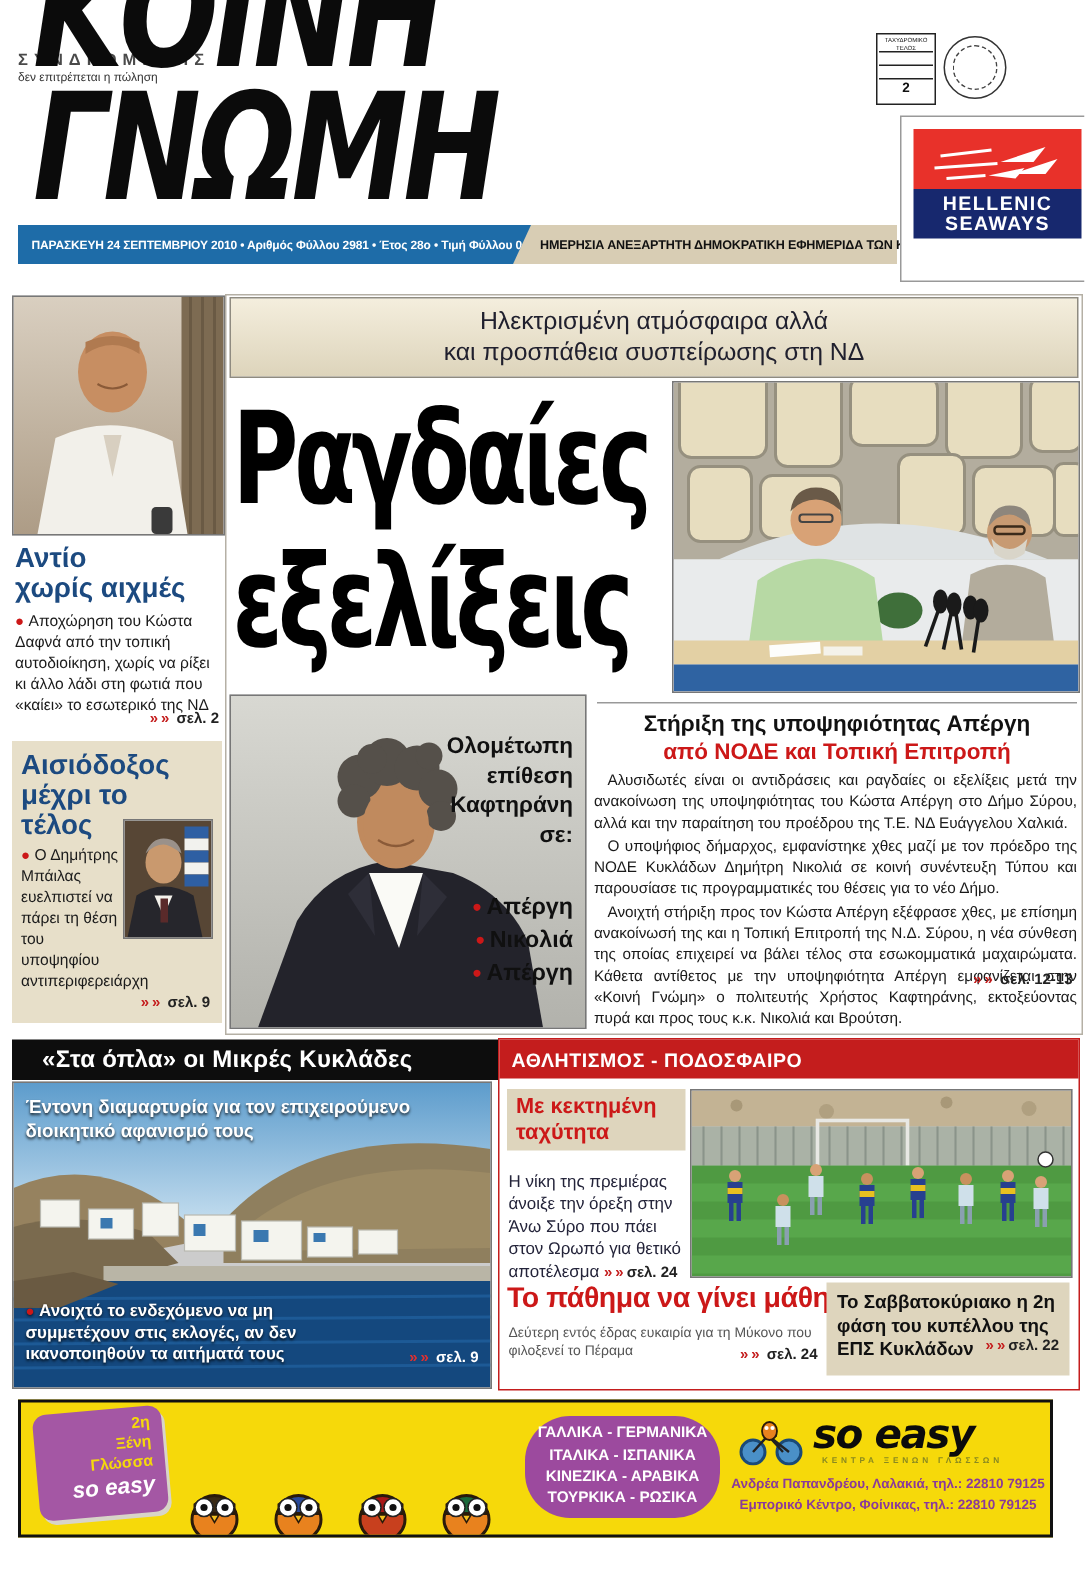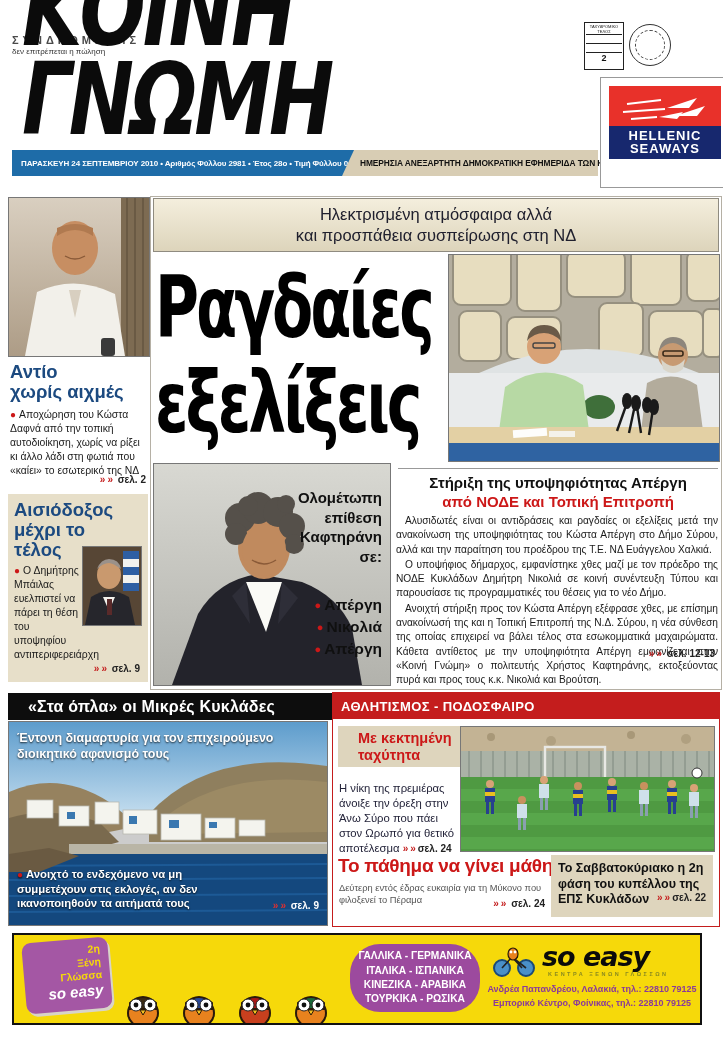--- a/index.html
+++ b/index.html
@@ -61,21 +61,21 @@
   .blackbar{background:#0d0d0d;color:#fff;font-weight:bold;font-size:16px;
             display:flex;align-items:center;padding-left:20px;letter-spacing:0.2px;}
   .ph-sub{color:#fff;font-weight:bold;font-size:12.5px;line-height:1.3;text-shadow:0 1px 2px rgba(0,0,0,.8);}
   .ph-note{color:#fff;font-weight:bold;font-size:11.3px;line-height:1.3;text-shadow:0 1px 2px rgba(0,0,0,.8);}
   .ph-ref{color:#fff;}
   .ph-ref .ar{color:#e03030;}
   
   .sports{border:1.5px solid #c41d1d;background:#fff;}
   .sports-bar{background:#c41d1d;color:#fff;font-weight:bold;font-size:13px;
               display:flex;align-items:center;padding-left:8px;letter-spacing:0.4px;}
-  .s1-title{background:#ded5bd;color:#cc1818;font-weight:bold;font-size:14.5px;line-height:1.15;padding:4px 20px;}
+  .s1-title{background:#ded5bd;color:#cc1818;font-weight:bold;font-size:14.5px;line-height:1.15;padding:4px 6px;}
   .s1-body{font-size:11.3px;line-height:1.32;color:#24243a;font-weight:500;}
   .s2-title{color:#cc1818;font-weight:bold;font-size:19px;letter-spacing:-0.3px;}
   .s2-body{font-size:9.3px;color:#555;line-height:1.3;}
   .sbox{background:#ded5bd;padding:6px 7px;font-size:12.5px;font-weight:bold;color:#101010;line-height:1.25;}
   
   .ad{background:#f6d90a;border:2px solid #111;}
   .badge{background:#a457a4;border-radius:9px;transform:rotate(-5deg);
          box-shadow:2px 3px 0 #d8d4c8;text-align:right;padding:5px 8px 4px 4px;}
   .badge .lines{color:#f6d90a;font-weight:bold;font-size:10.5px;line-height:1.25;}
   .badge .brand{color:#fff;font-weight:bold;font-size:15px;font-style:italic;}

